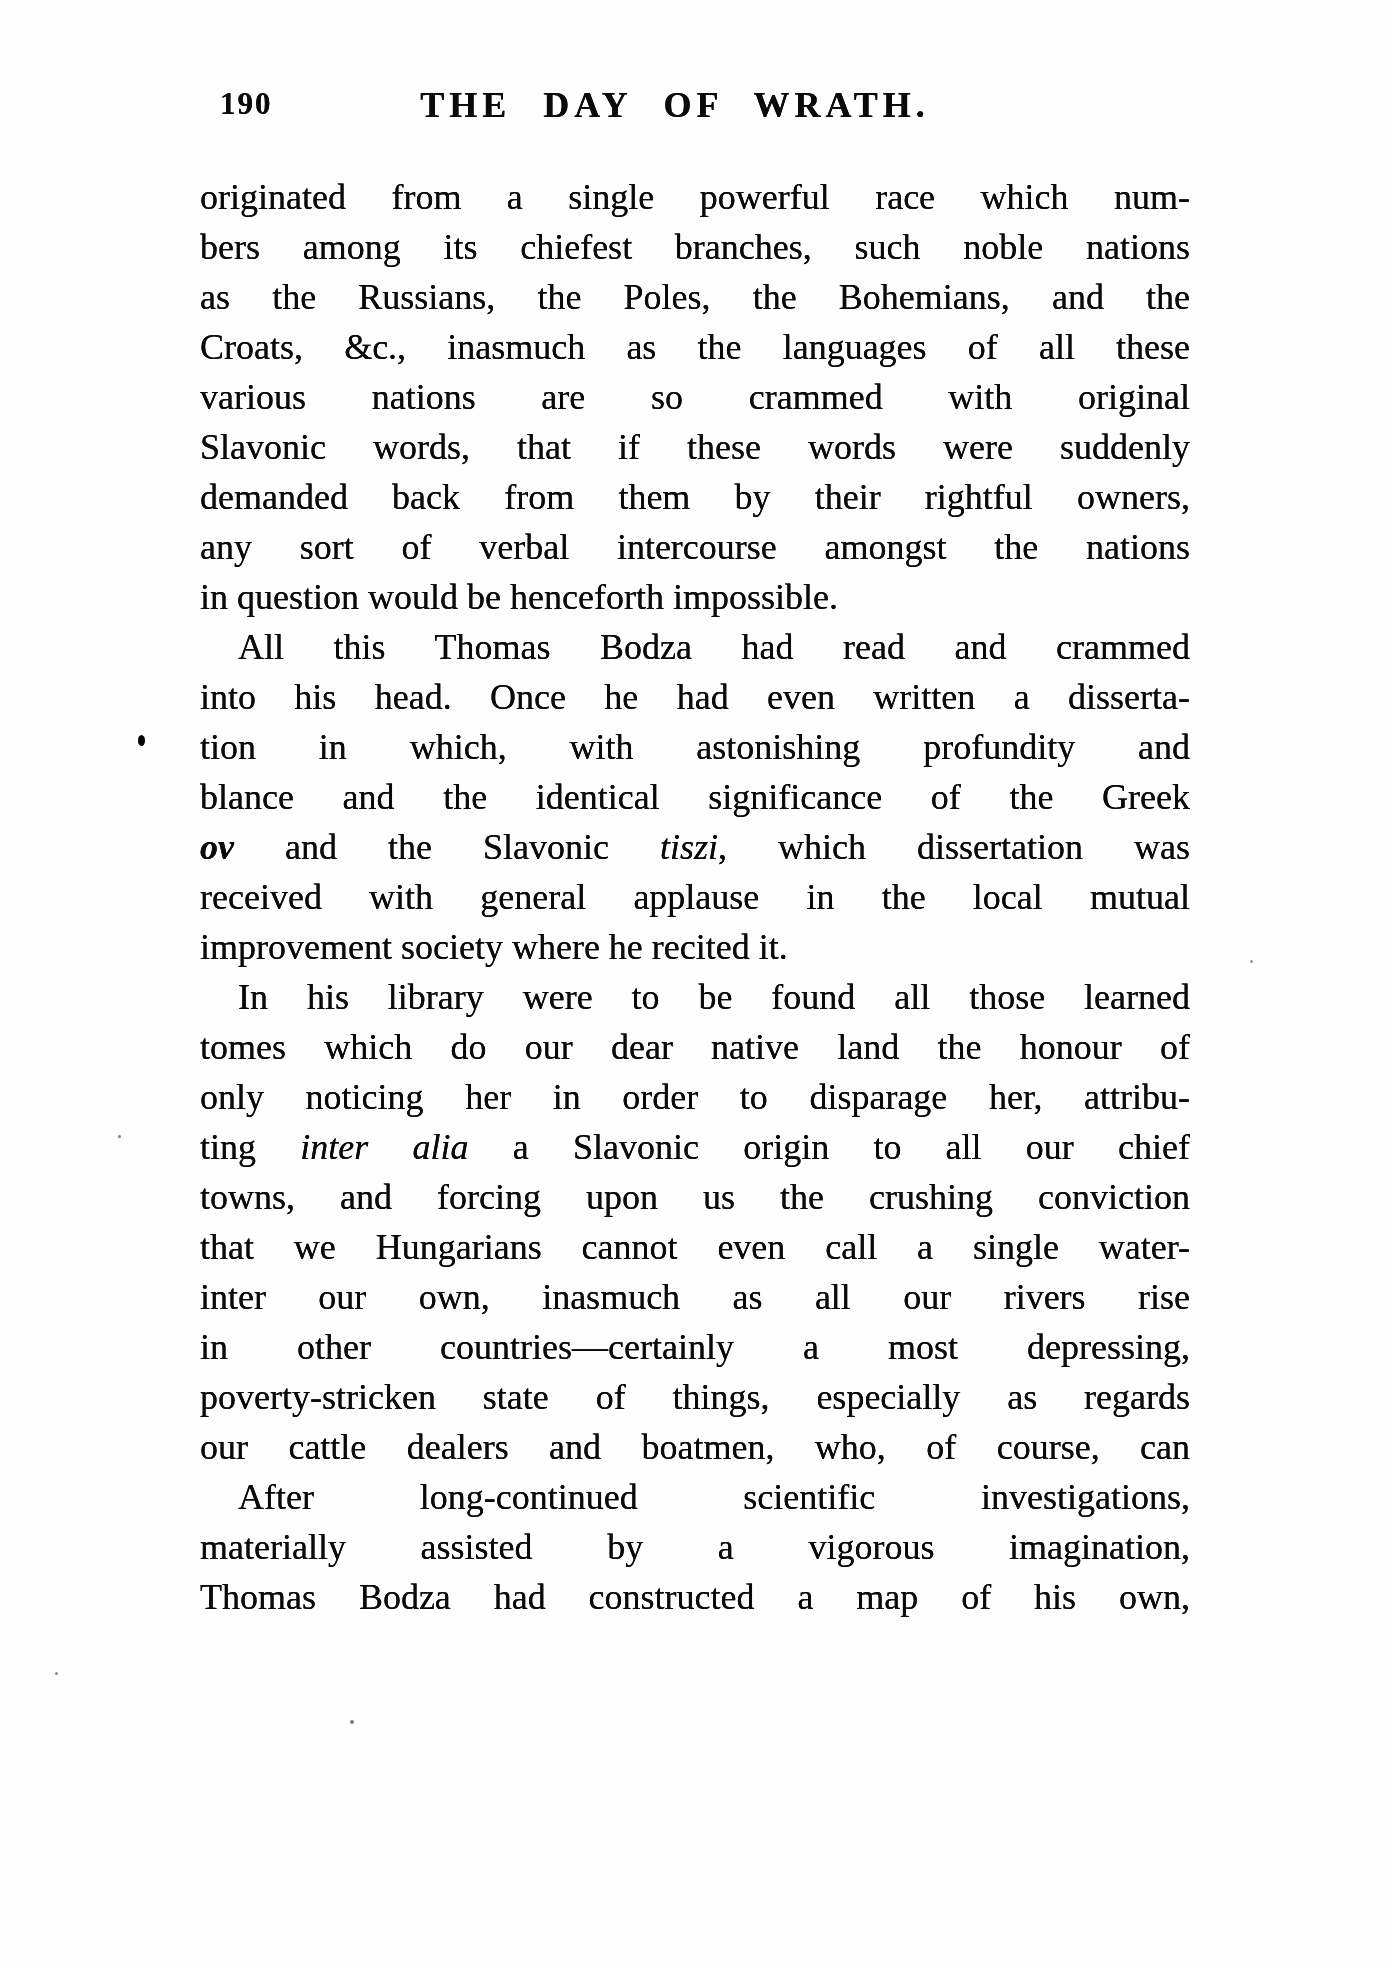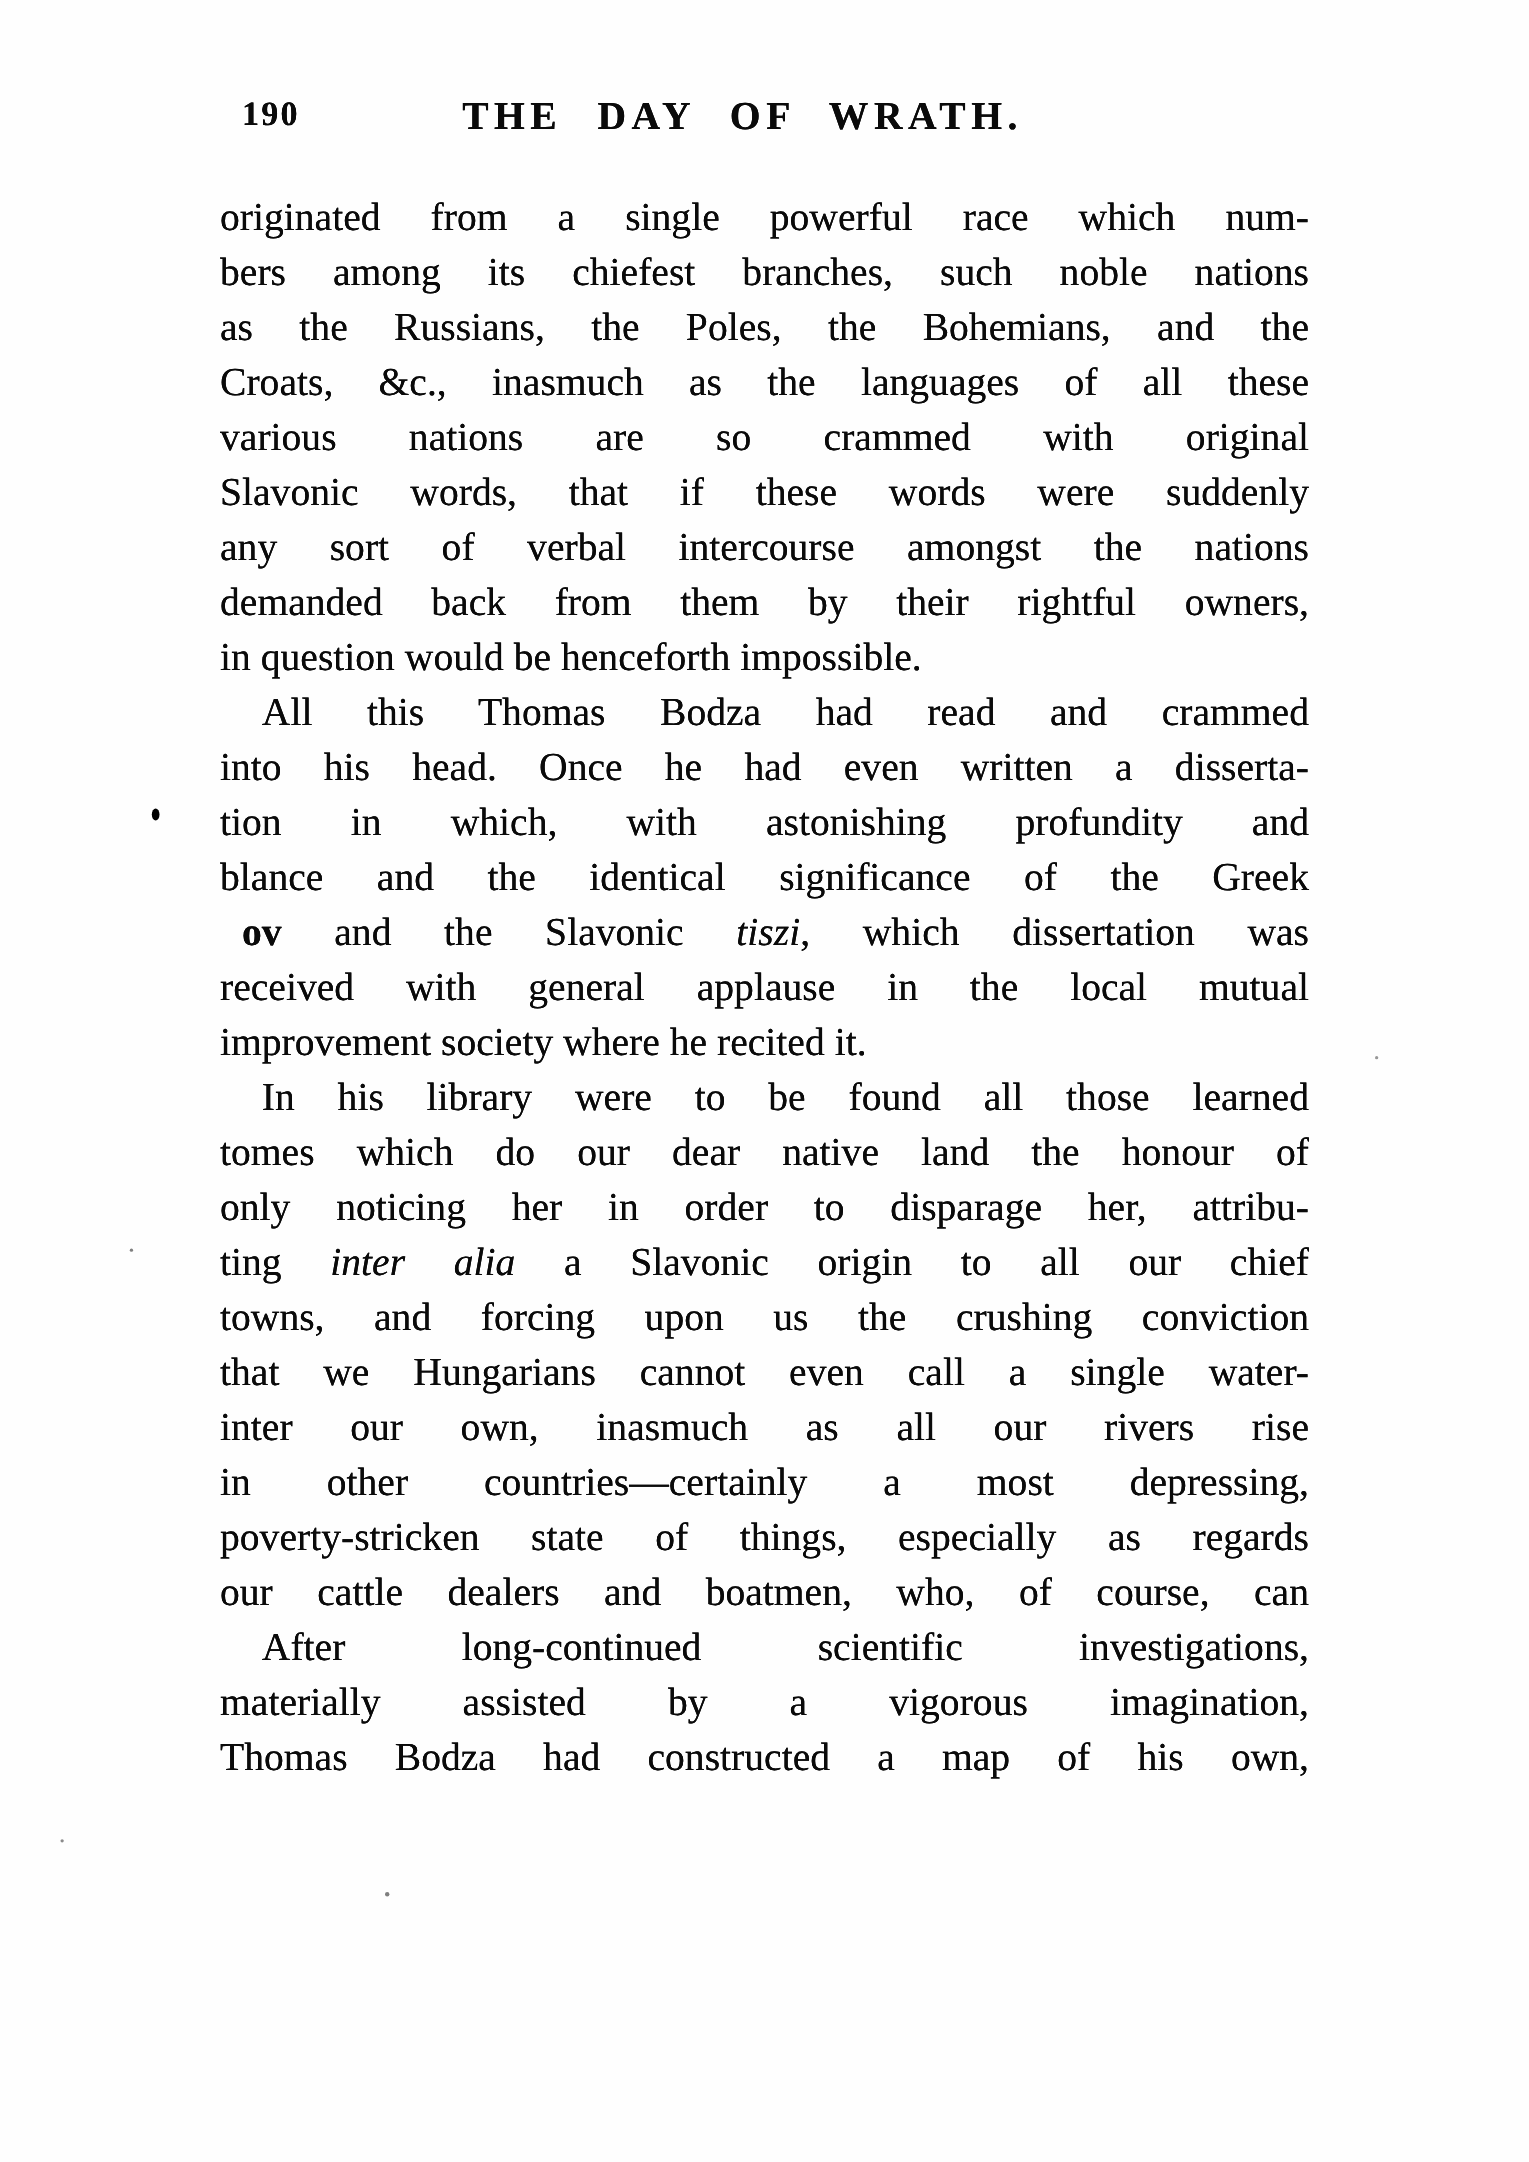--- a/index.html
+++ b/index.html
@@ -70,22 +70,22 @@
     text-align-last: left;
   }
   .line.indent {
     padding-left: 38px;
     font-family: Liberation Serif, serif;
   }
   .seg-i {
     font-style: italic;
   }
   .seg-bi {
+    font-style: italic;
     font-weight: 700;
-    margin-left: 20px;
   }
   .speck {
     position: absolute;
     background: #000;
     border-radius: 50%;
   }
 </style>
 </head>
 <body>
 
@@ -95,22 +95,22 @@
     <span class="running-title">THE DAY OF WRATH.</span>
   </div>
   <div class="body-text">
       <div class="paragraph">
         <div class="line"><span>originated from a single powerful race which num-</span></div>
         <div class="line"><span>bers among its chiefest branches, such noble nations</span></div>
         <div class="line"><span>as the Russians, the Poles, the Bohemians, and the</span></div>
         <div class="line"><span>Croats, &amp;c., inasmuch as the languages of all these</span></div>
         <div class="line"><span>various nations are so crammed with original</span></div>
         <div class="line"><span>Slavonic words, that if these words were suddenly</span></div>
+        <div class="line"><span>demanded back from them by their rightful owners,</span></div>
         <div class="line"><span>any sort of verbal intercourse amongst the nations</span></div>
-        <div class="line"><span>demanded back from them by their rightful owners,</span></div>
         <div class="line last"><span>in question would be henceforth impossible.</span></div>
       </div>
       <div class="paragraph">
         <div class="line indent"><span>All this Thomas Bodza had read and crammed</span></div>
         <div class="line"><span>into his head.  Once he had even written a disserta-</span></div>
         <div class="line"><span>tion in which, with astonishing profundity and</span></div>
         <div class="line"><span>blance and the identical significance of the Greek</span></div>
         <div class="line"><span class="seg-bi">ov</span><span> and the Slavonic </span><span class="seg-i">tiszi</span><span>, which dissertation was</span></div>
         <div class="line"><span>received with general applause in the local mutual</span></div>
         <div class="line last"><span>improvement society where he recited it.</span></div>

